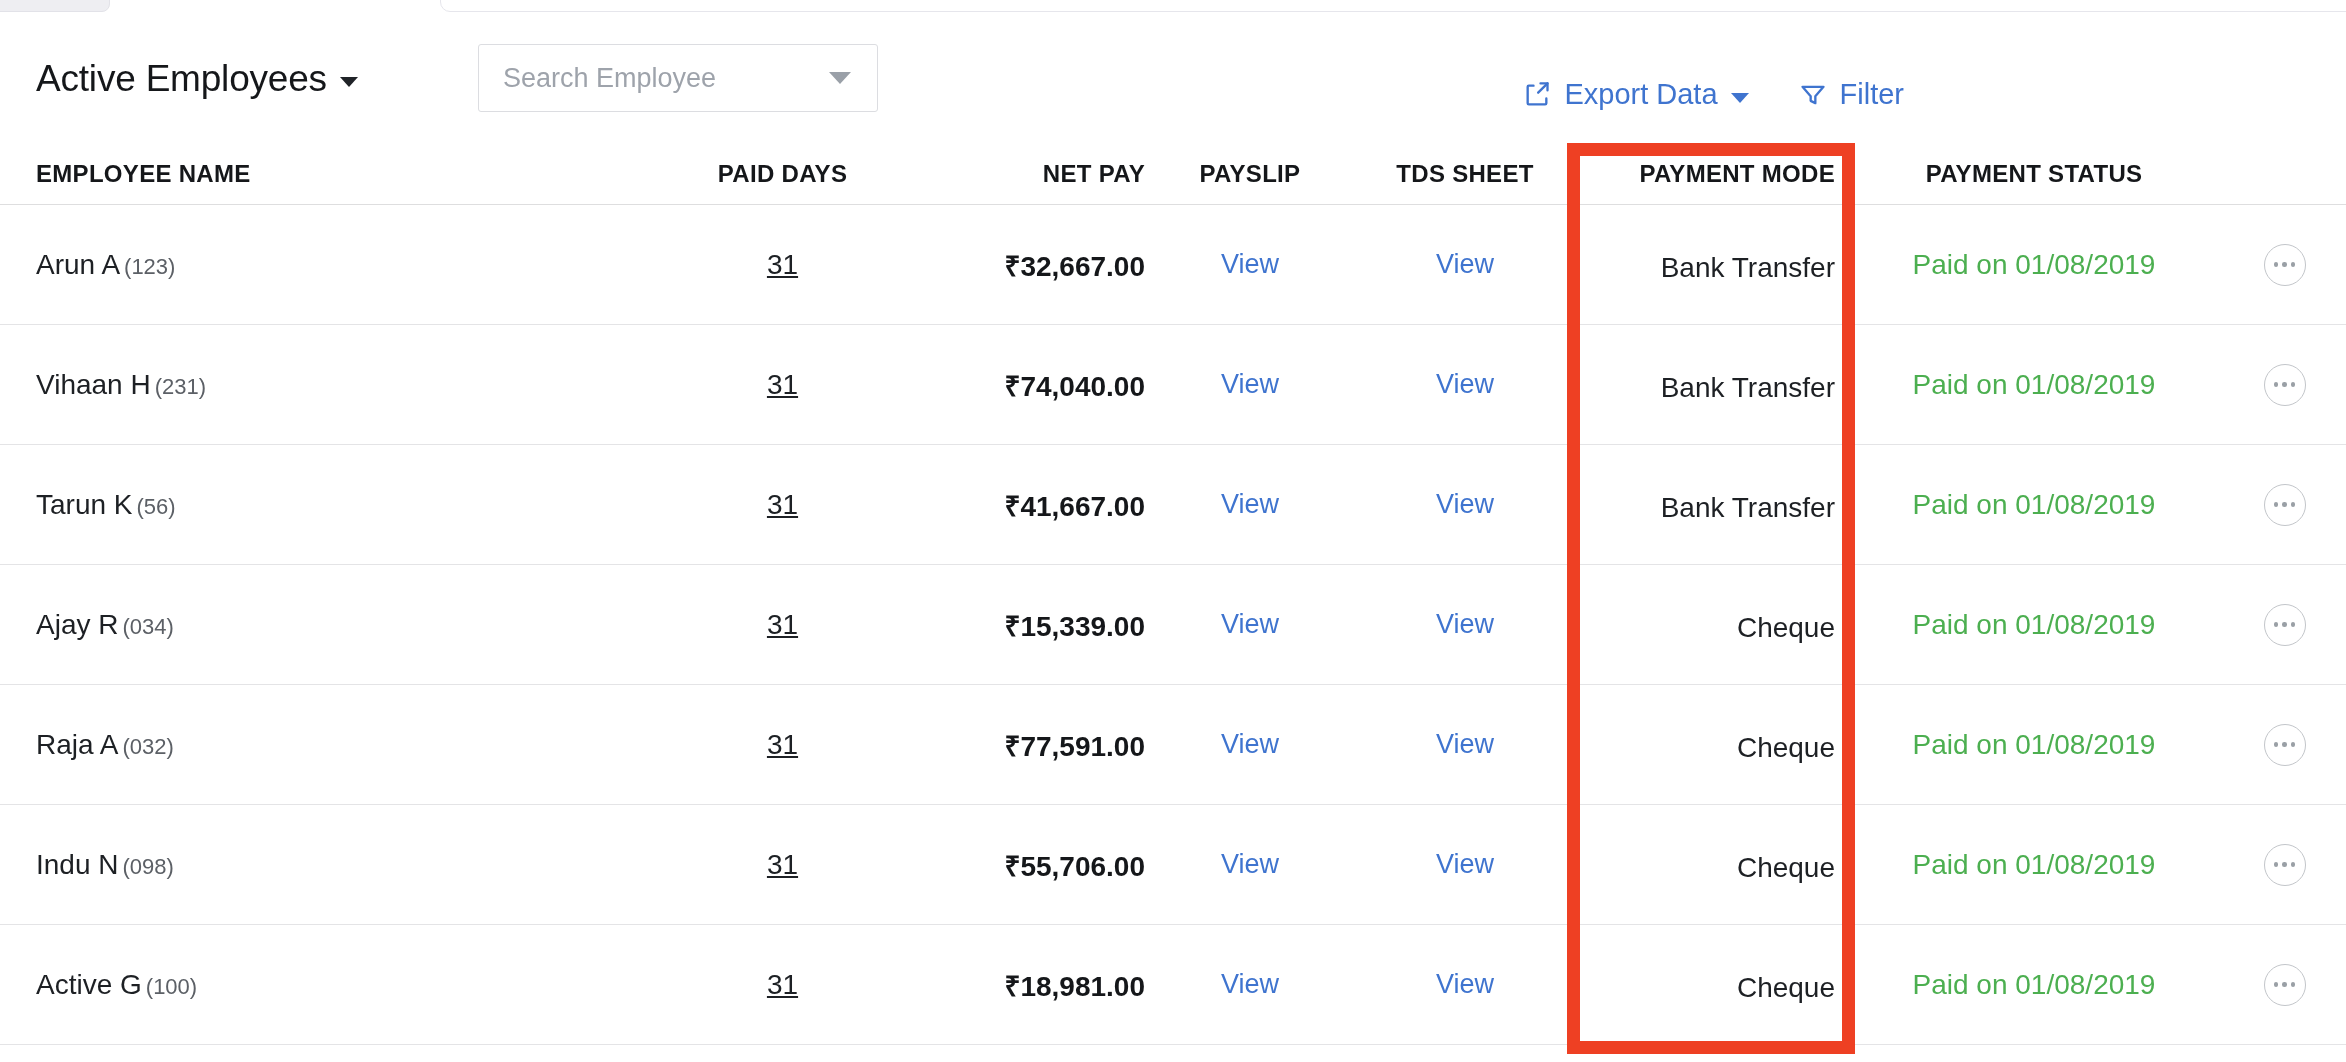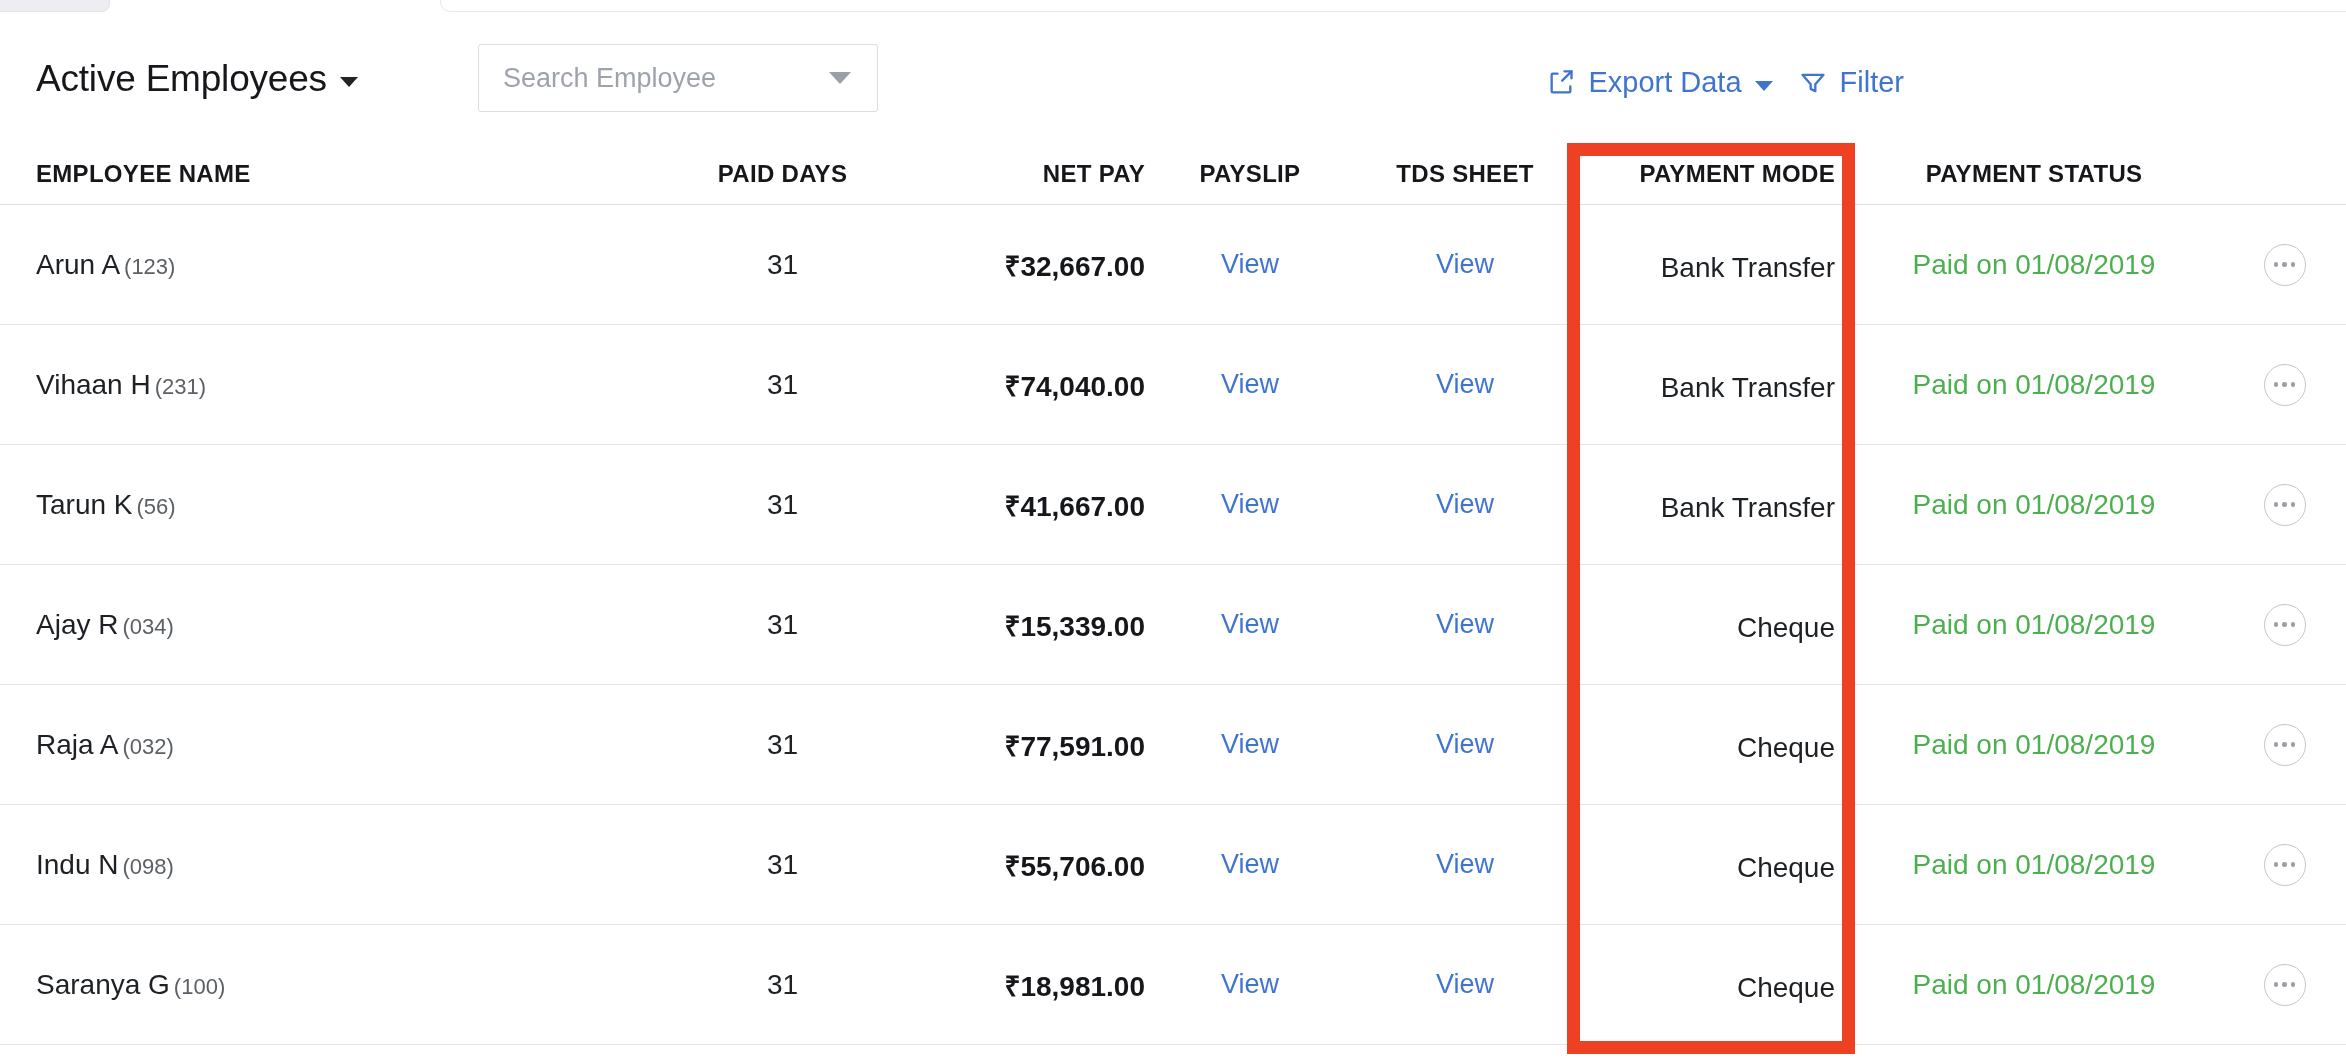--- a/index.html
+++ b/index.html
@@ -115,25 +115,25 @@
     right: 26px;
     width: 0; height: 0;
     border-left: 11px solid transparent;
     border-right: 11px solid transparent;
     border-top: 12px solid #9aa0a8;
   }
 
   .toolbar-actions {
     position: absolute;
     right: 30px;
-    top: 4px;
+    top: 16px;
     height: 129px;
     display: flex;
     align-items: center;
-    gap: 26px;
+    gap: 50px;
   }
   .action-link {
     display: flex;
     align-items: center;
     color: #3f74cf;
     font-size: 29px;
     cursor: pointer;
     white-space: nowrap;
   }
   .action-link svg { display: block; }
@@ -192,20 +192,21 @@
     white-space: nowrap;
   }
   .emp-id {
     font-size: 22px;
     color: #5c6066;
     margin-left: 4px;
   }
   .cell-days {
     font-size: 28px;
     color: #1d2024;
+    text-decoration: underline;
   }
   .cell-netpay {
     font-size: 28px;
     font-weight: bold;
     color: #15171a;
     white-space: nowrap;
   }
   .cell-link {
     font-size: 27px;
     color: #3f74cf;
@@ -425,21 +426,21 @@
         <div class="more-btn">
             <span class="dot"></span>
             <span class="dot"></span>
             <span class="dot"></span>
           </div>
       </div>
     </div>
 
     <div class="row data-row">
       <div class="c-name">
-        <span class="cell-name">Saranya G</span><span class="emp-id">(100)</span>
+        <span class="cell-name">Active G</span><span class="emp-id">(100)</span>
       </div>
       <div class="c-days cell-days">31</div>
       <div class="c-netpay cell-netpay">₹18,981.00</div>
       <div class="c-payslip"><span class="cell-link">View</span></div>
       <div class="c-tds"><span class="cell-link">View</span></div>
       <div class="c-mode cell-mode">Cheque</div>
       <div class="c-status"><span class="cell-status">Paid on 01/08/2019</span></div>
       <div class="c-actions">
         <div class="more-btn">
             <span class="dot"></span>

